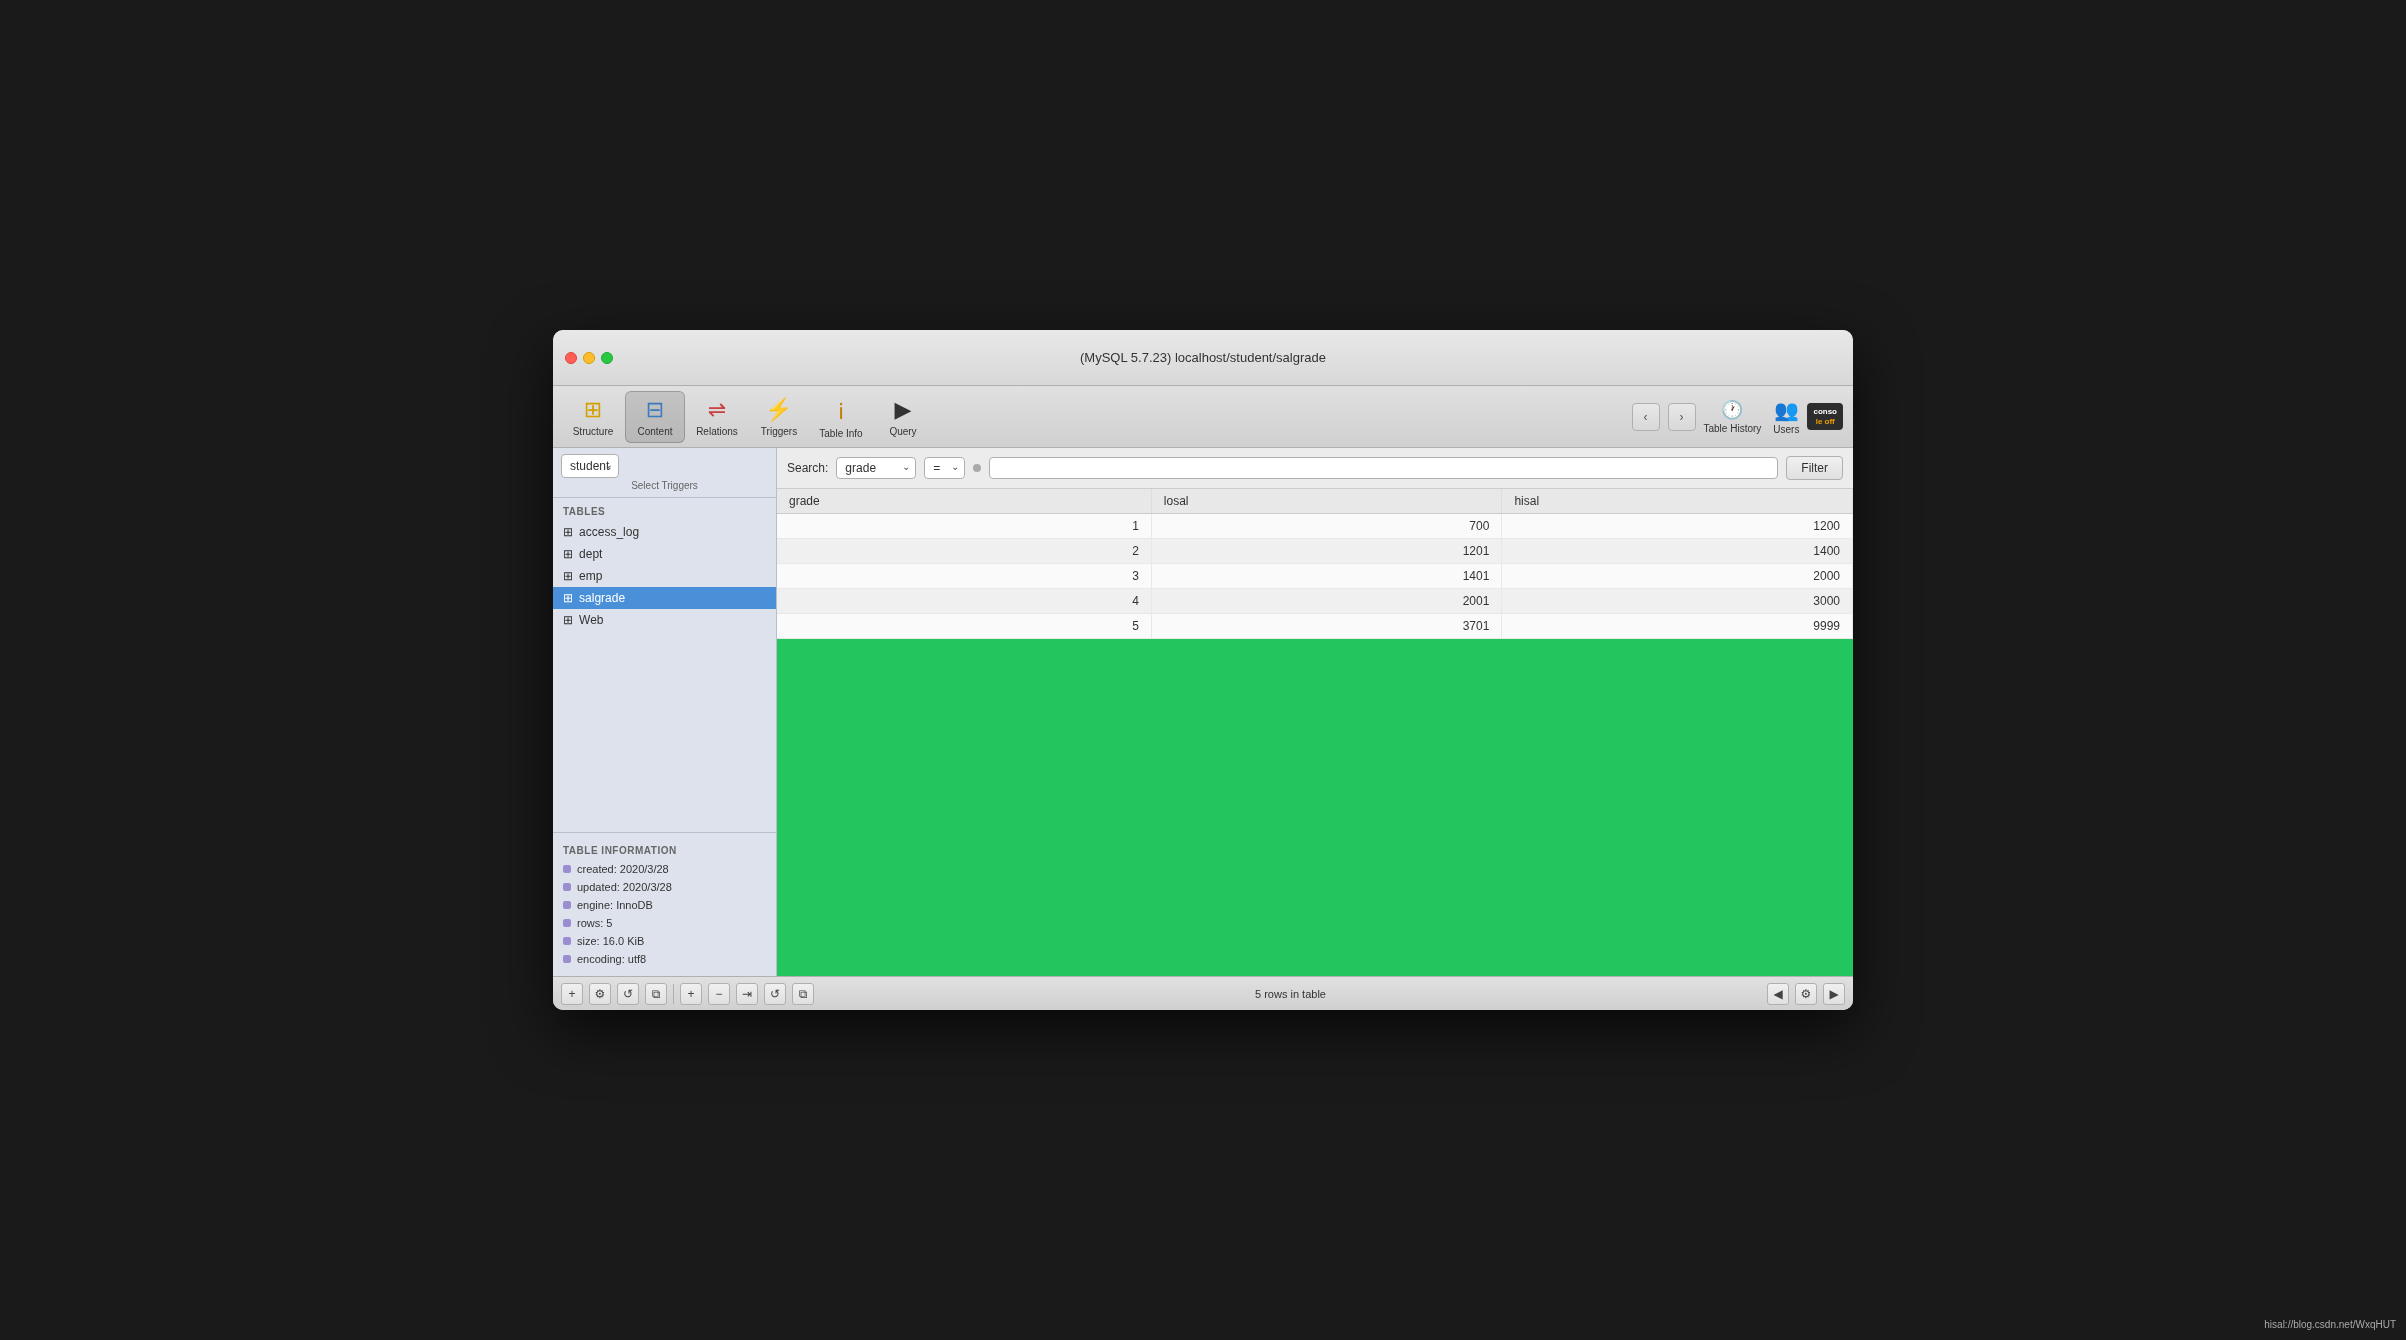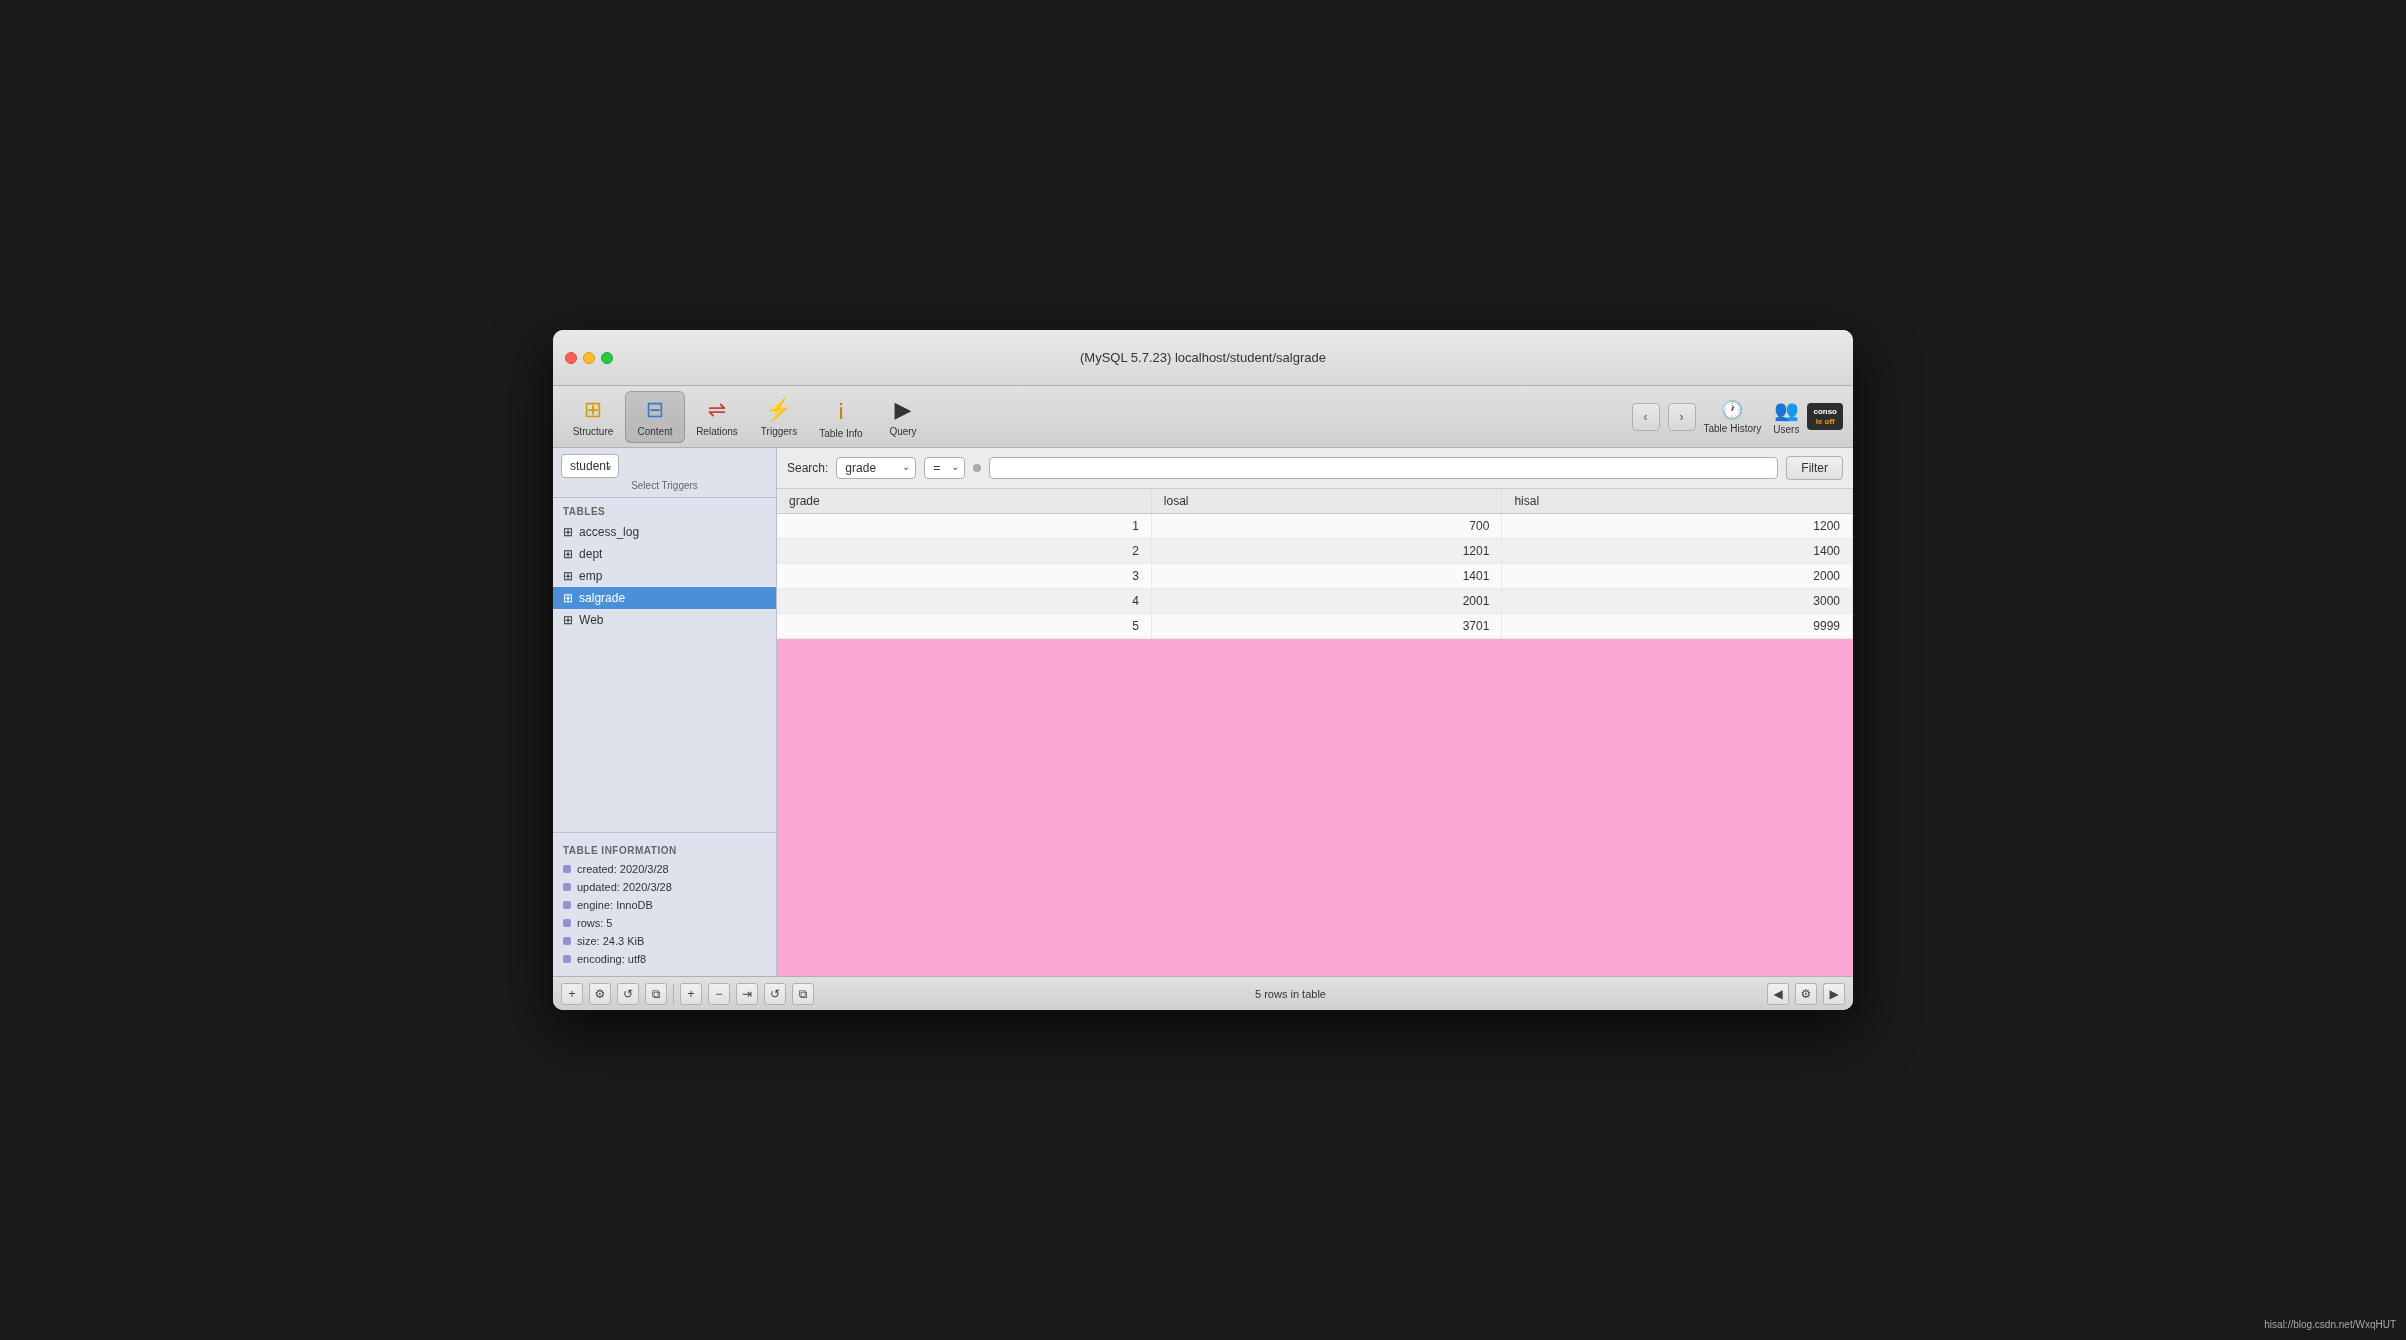--- a/index.html
+++ b/index.html
@@ -258,21 +258,21 @@
       height: 8px;
       background: #9b8ed0;
       border-radius: 2px;
       flex-shrink: 0;
     }
     
     .content {
       flex: 1;
       display: flex;
       flex-direction: column;
-      background: #f9a8d4;
+      background: #22c55e;
       overflow: hidden;
     }
     
     .search-bar {
       display: flex;
       align-items: center;
       padding: 8px 10px;
       border-bottom: 1px solid #ccc;
       gap: 8px;
       background: #ececec;
@@ -554,21 +554,21 @@
         <div class="table-info-item">
           <div class="info-dot"></div>
           <span>engine: InnoDB</span>
         </div>
         <div class="table-info-item">
           <div class="info-dot"></div>
           <span>rows: 5</span>
         </div>
         <div class="table-info-item">
           <div class="info-dot"></div>
-          <span>size: 24.3 KiB</span>
+          <span>size: 16.0 KiB</span>
         </div>
         <div class="table-info-item">
           <div class="info-dot"></div>
           <span>encoding: utf8</span>
         </div>
       </div>
     </div>
 
     <div class="content">
 

